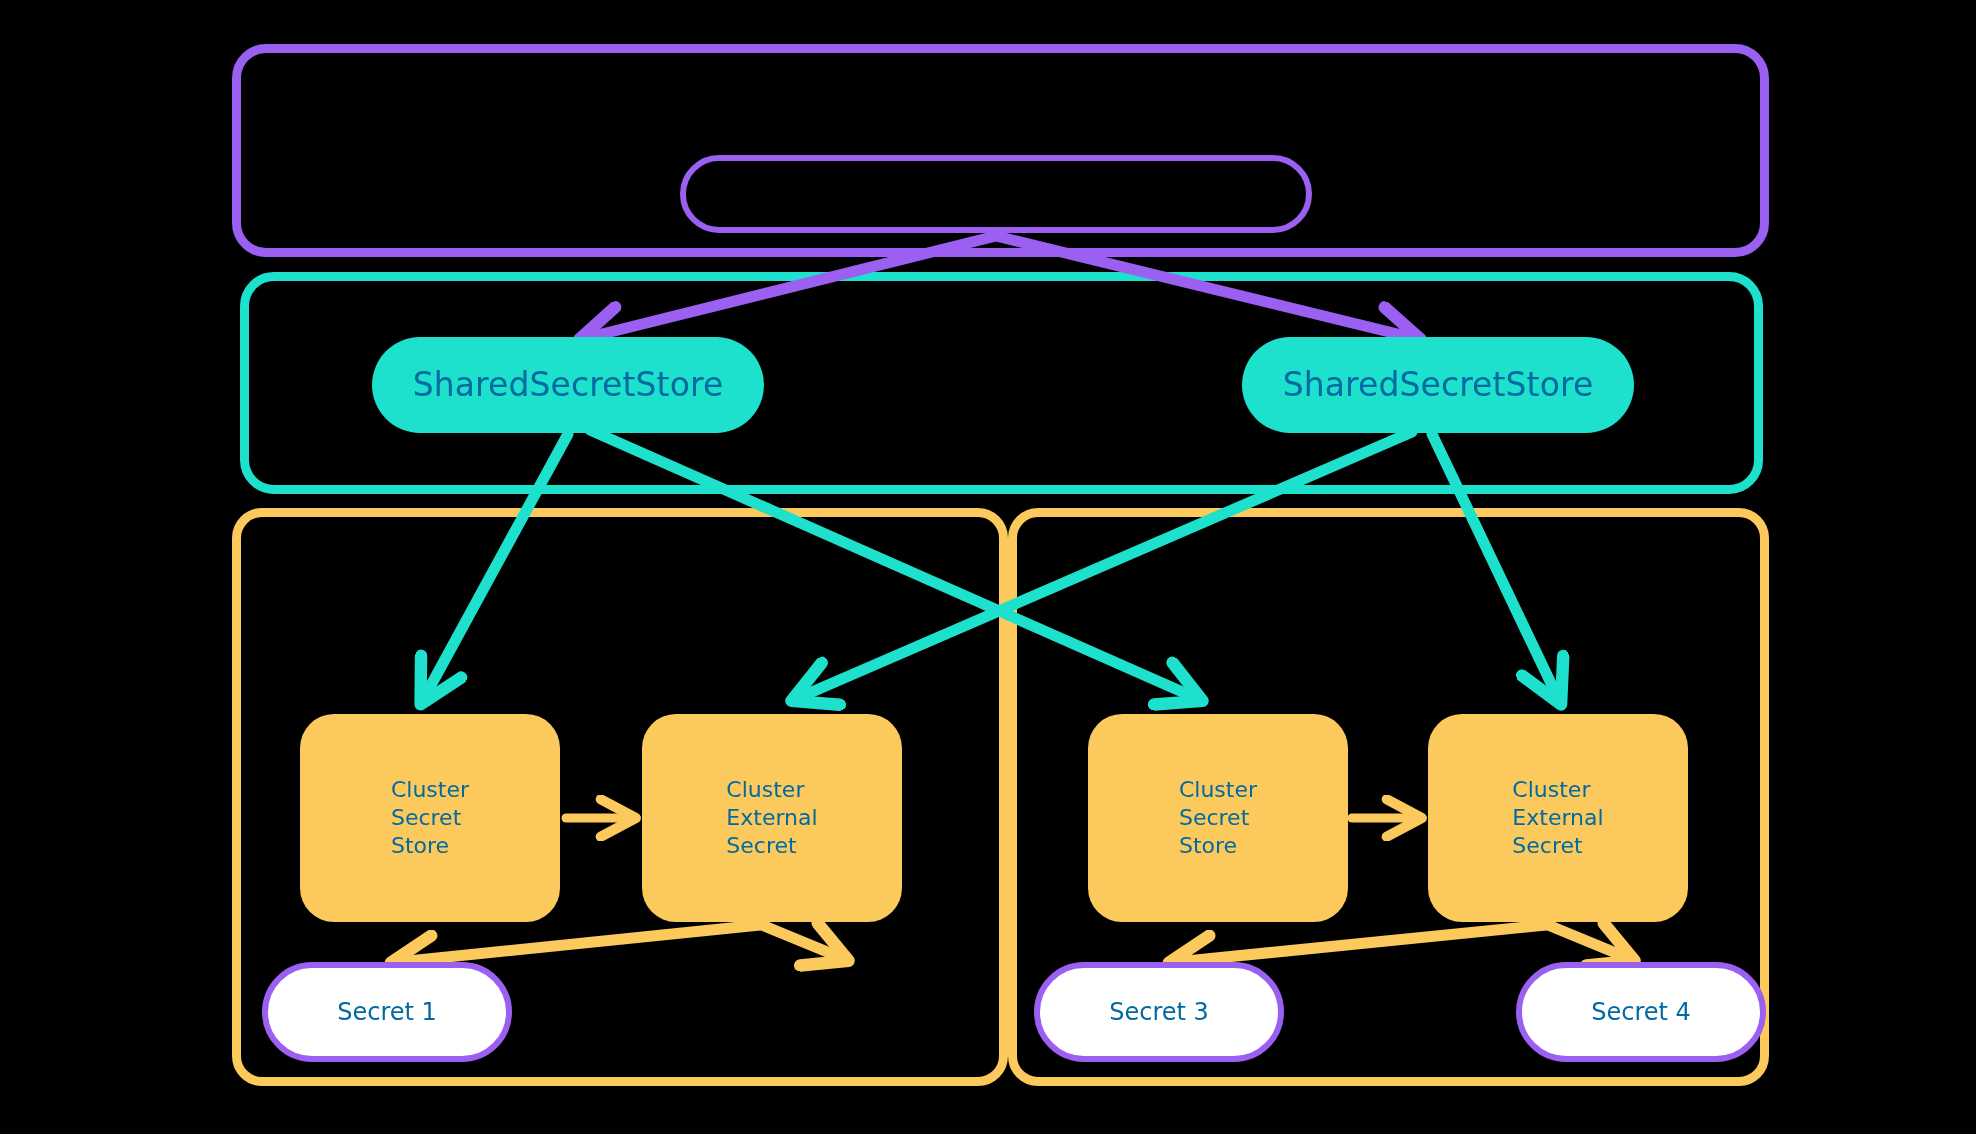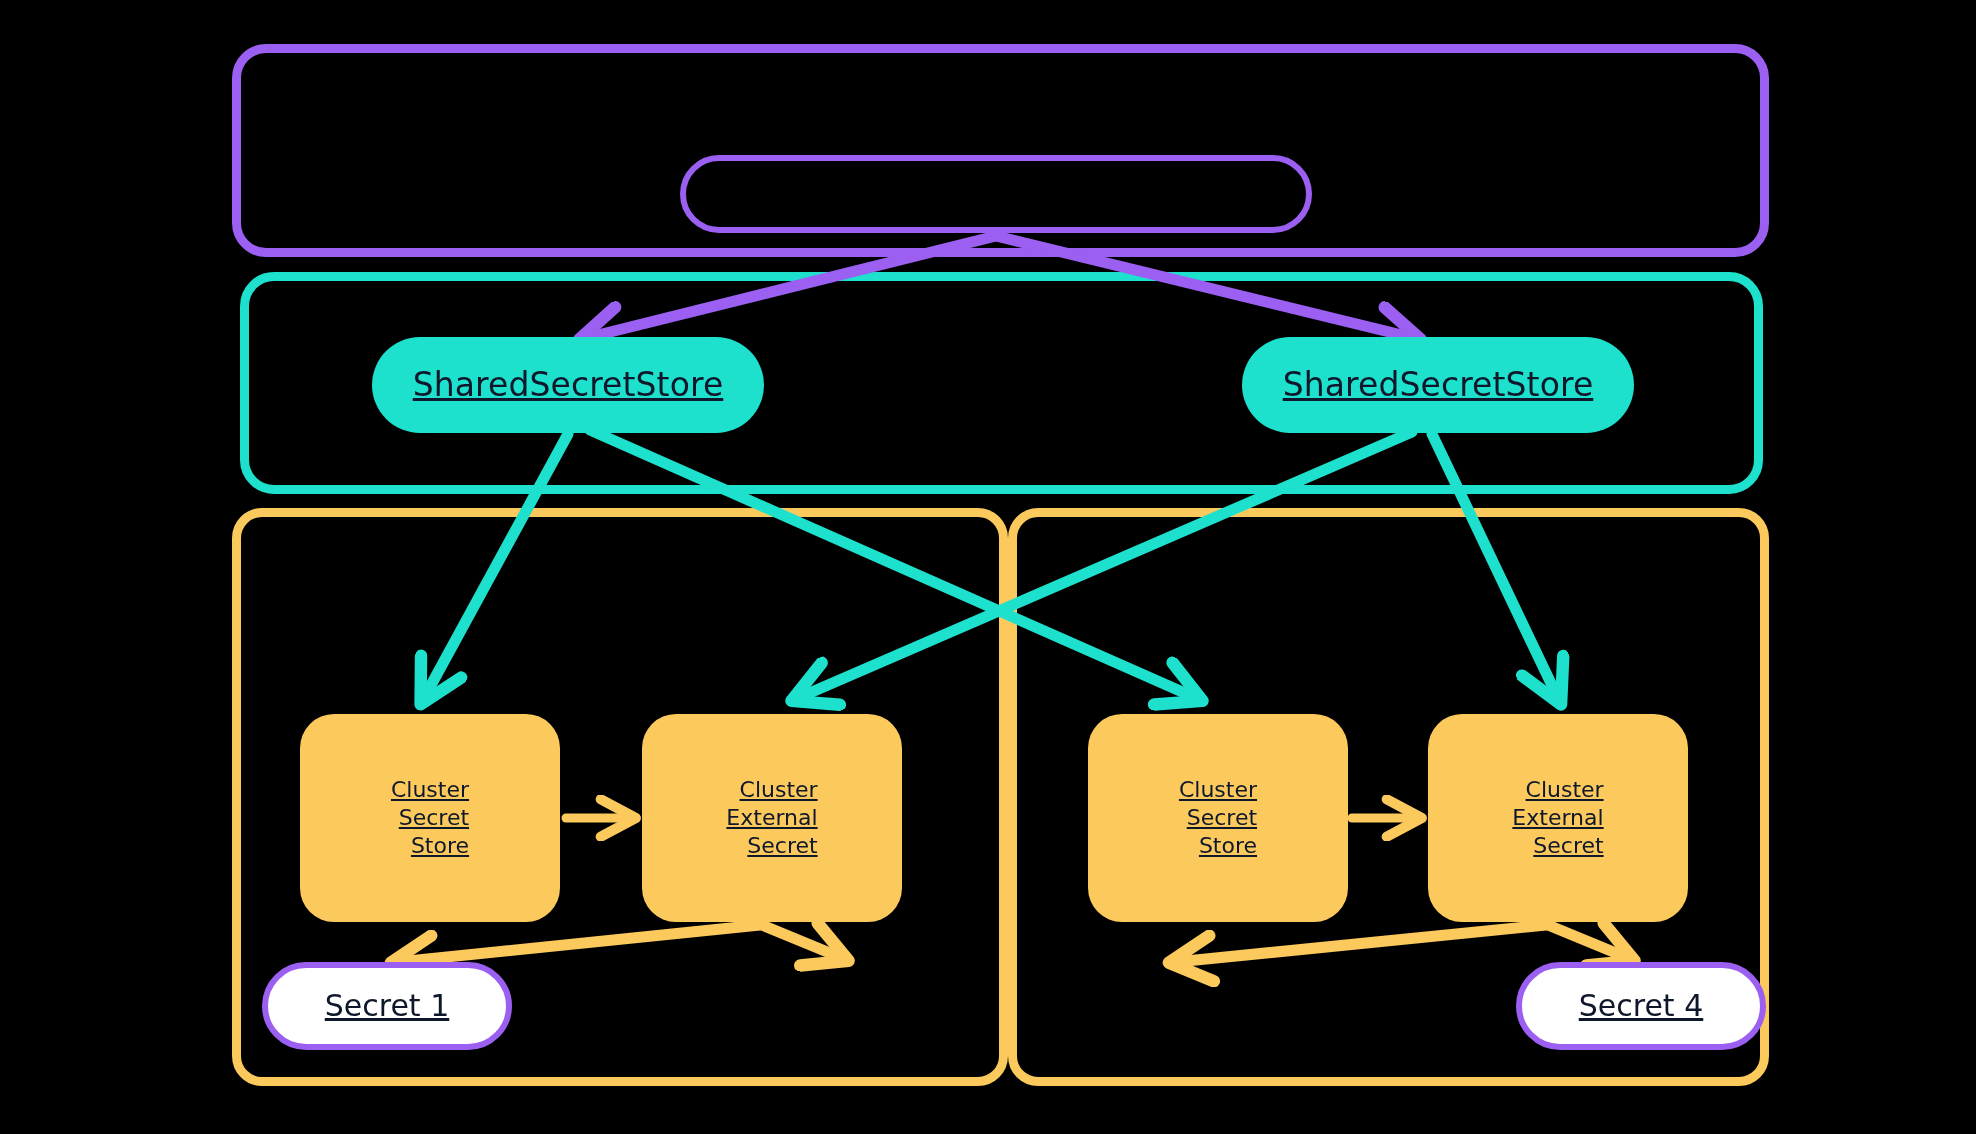--- a/index.html
+++ b/index.html
@@ -68,24 +68,23 @@
     border-radius: 30px;
   }
 
   
   .node {
     position: absolute;
     box-sizing: border-box;
     display: flex;
     align-items: center;
     justify-content: center;
-    text-align: right;
-    color: #0f172a;
+    text-align: left;
+    color: #0369a1;
     line-height: 1.28;
-    text-decoration: underline;
   }
 
   .node-controller {
     left: 680px;
     top: 155px;
     width: 632px;
     height: 78px;
     border: 6px solid var(--purple);
     border-radius: 39px;
     background: transparent;
@@ -109,25 +108,25 @@
     background: var(--yellow);
     font-size: 22px;
   }
   .yellow-a1 { left: 300px;  top: 714px; }
   .yellow-a2 { left: 642px;  top: 714px; }
   .yellow-b1 { left: 1088px; top: 714px; }
   .yellow-b2 { left: 1428px; top: 714px; }
 
   .node-secret {
     width: 250px;
-    height: 88px;
+    height: 100px;
     border-radius: 50px;
     border: 6px solid var(--purple);
     background: #ffffff;
-    font-size: 30px;
+    font-size: 24px;
   }
   .secret-1 { left: 262px;  top: 962px; }
   .secret-2 { left: 736px;  top: 962px; }
   .secret-3 { left: 1034px; top: 962px; }
   .secret-4 { left: 1516px; top: 962px; }
 
   .multiline { display: block; }
 </style>
 </head>
 <body>
@@ -205,15 +204,16 @@
 
   <div class="node node-yellow yellow-b2">
     <span>
       <span class="multiline">Cluster</span>
       <span class="multiline">External</span>
       <span class="multiline">Secret</span>
     </span>
   </div>
 
   <div class="node node-secret secret-1">Secret 1</div>
+  <div class="node node-secret secret-3">Secret 3</div>
   <div class="node node-secret secret-4">Secret 4</div>
 
 </div>
 
 </body></html>

